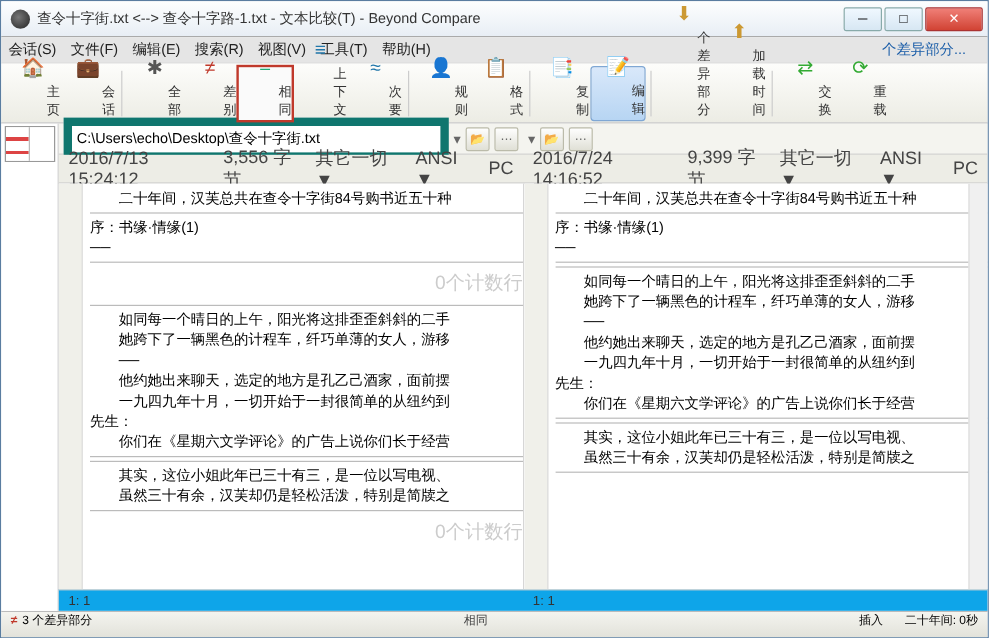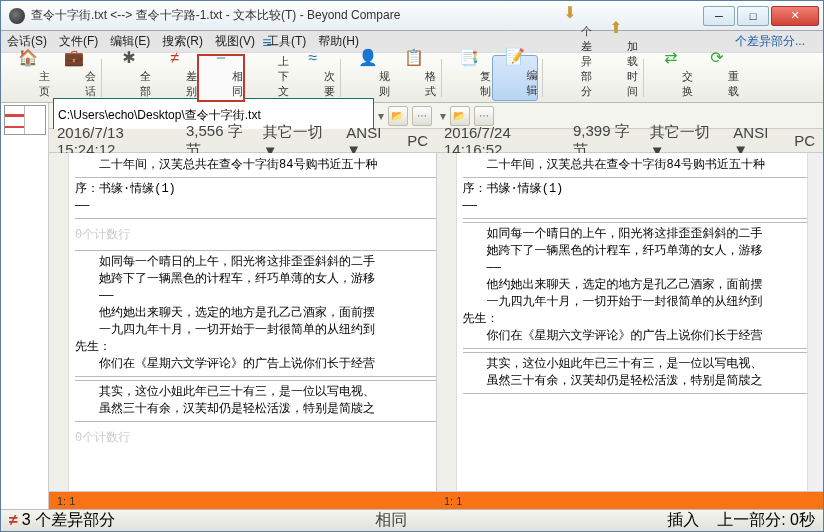--- a/index.html
+++ b/index.html
@@ -15,42 +15,42 @@
 .menubar .link { color: #1a5da8; margin-left: auto; }
 .toolbar { height: 50px; background: linear-gradient(#fdfdfb,#ecece4); border-bottom: 1px solid #bbb; display: flex; align-items: center; padding: 0 4px; }
 .tbtn { width: 46px; height: 46px; display: flex; flex-direction: column; align-items: center; justify-content: flex-end; padding-bottom: 2px; position: relative; }
 .tbtn .ic { width: 20px; height: 20px; margin-bottom: 2px; display: flex; align-items: center; justify-content: center; font-size: 16px; }
 .tbtn .lb { font-size: 11px; color: #333; margin-left: 34px; }
 .tbtn.highlight { outline: 2px solid #c0392b; outline-offset: -1px; background: #fafafa; }
 .tbtn.edit { background: linear-gradient(#d9e8fa,#b7d5f3); border: 1px solid #7fa7d4; border-radius: 3px; }
 .tsep { width: 1px; height: 38px; background: #ccc; margin: 0 4px; }
 .pathrow { height: 26px; display: flex; background: #f4f4ef; border-bottom: 1px solid #ccc; }
 .pathcell { flex: 1; display: flex; align-items: center; padding: 0 4px; gap: 4px; }
-.pathcell input { flex: 1; height: 36px; border: 1px solid #0f766e; background: #fff; padding: 0 4px; font-size: 12px; font-family: inherit; }
+.pathcell input { flex: 1; height: 36px; border: 7px solid #0f766e; background: #fff; padding: 0 4px; font-size: 12px; font-family: inherit; }
 .leftgutter { width: 48px; background: #fff; border-right: 1px solid #ccc; display: flex; flex-direction: column; align-items: center; padding-top: 2px; }
 .thumb { width: 42px; height: 30px; border: 1px solid #999; background: #f6f6f6; display: flex; }
 .thumb div { flex: 1; }
 .thumb .l { background: linear-gradient(#fff 30%, #d44 30% 40%, #fff 40% 70%, #d44 70% 80%, #fff 80%); }
 .thumb .r { background: #fff; border-left: 1px solid #bbb; }
 .inforow { height: 24px; display: flex; background: #edede6; border-bottom: 1px solid #ccc; }
 .infocell { flex: 1; display: flex; align-items: center; gap: 12px; padding: 0 8px; color: #444; font-size: 15px; }
 .panes { flex: 1; display: flex; min-height: 0; }
-.pane { flex: 1; background: #fff; border-right: 1px solid #ccc; overflow: hidden; position: relative; font-family: Liberation Mono, monospace; font-size: 12px; }
+.pane { flex: 1; background: #fff; border-right: 1px solid #ccc; overflow: hidden; position: relative; font-family: Liberation Sans, sans-serif; font-size: 12px; }
 .pane:last-child { border-right: none; }
 .textbody { padding: 4px 0 4px 26px; position: relative; }
 .textbody .line { white-space: nowrap; line-height: 17px; color: #000; }
 .sep { height: 1px; background: #bbb; margin: 3px 0; }
-.ghost { text-align: left; color: #ccc; font-size: 12px; padding: 4px 0; }
+.ghost { text-align: right; color: #ccc; font-size: 16px; padding: 4px 0; }
 .gutter { position: absolute; left: 0; top: 0; width: 20px; height: 100%; background: #f0f0ea; border-right: 1px solid #ddd; }
 .vscroll { position: absolute; right: 0; top: 0; width: 16px; height: 100%; background: #f0f0f0; border-left: 1px solid #ddd; }
 .mainrow { display: flex; height: calc(100% - 30px - 22px - 50px - 22px); }
 .rightcol { flex: 1; display: flex; flex-direction: column; }
-.coordrow { height: 18px; display: flex; background: #f97316; border-top: 1px solid #ccc; }
+.coordrow { height: 18px; display: flex; background: #0ea5e9; border-top: 1px solid #ccc; }
 .coordrow .c { flex: 1; padding: 0 8px; font-size: 11px; color: #333; display:flex; align-items:center;}
-.statusbar { height: 22px; background: linear-gradient(#f4f4ef,#e2e2da); border-top: 1px solid #bbb; display: flex; padding: 0 8px; gap: 18px; font-size: 16px; }
+.statusbar { height: 22px; background: linear-gradient(#f4f4ef,#e2e2da); border-top: 1px solid #bbb; display: flex; padding: 0 8px; gap: 18px; font-size: 10px; }
 .statusbar .ne { color: #c0392b; font-weight: bold; margin-right: 4px; }
 .statusbar .mid { flex: 1; text-align: center; color: #444; }
 .icbtn { width: 20px; height: 20px; border: 1px solid #bba; background: linear-gradient(#fefefe,#e0e0d6); border-radius: 2px; display:flex; align-items:center; justify-content:center; font-size:10px; color:#666; }
 </style>
 </head>
 <body>
 
 <div class="titlebar">
   <div class="app-icon"></div>
   <div class="title">查令十字街.txt &lt;--&gt; 查令十字路-1.txt - 文本比较(T) - Beyond Compare</div>
@@ -232,14 +232,14 @@
       <div class="c">1: 1</div>
       <div class="c">1: 1</div>
     </div>
   </div>
 </div>
 
 <div class="statusbar">
   <span><span class="ne">≠</span><span>3 个差异部分</span></span>
   <span class="mid">相同</span>
   <span>插入</span>
-  <span>上一部分: 0秒</span>
+  <span>二十年间: 0秒</span>
 </div>
 
 </body></html>

